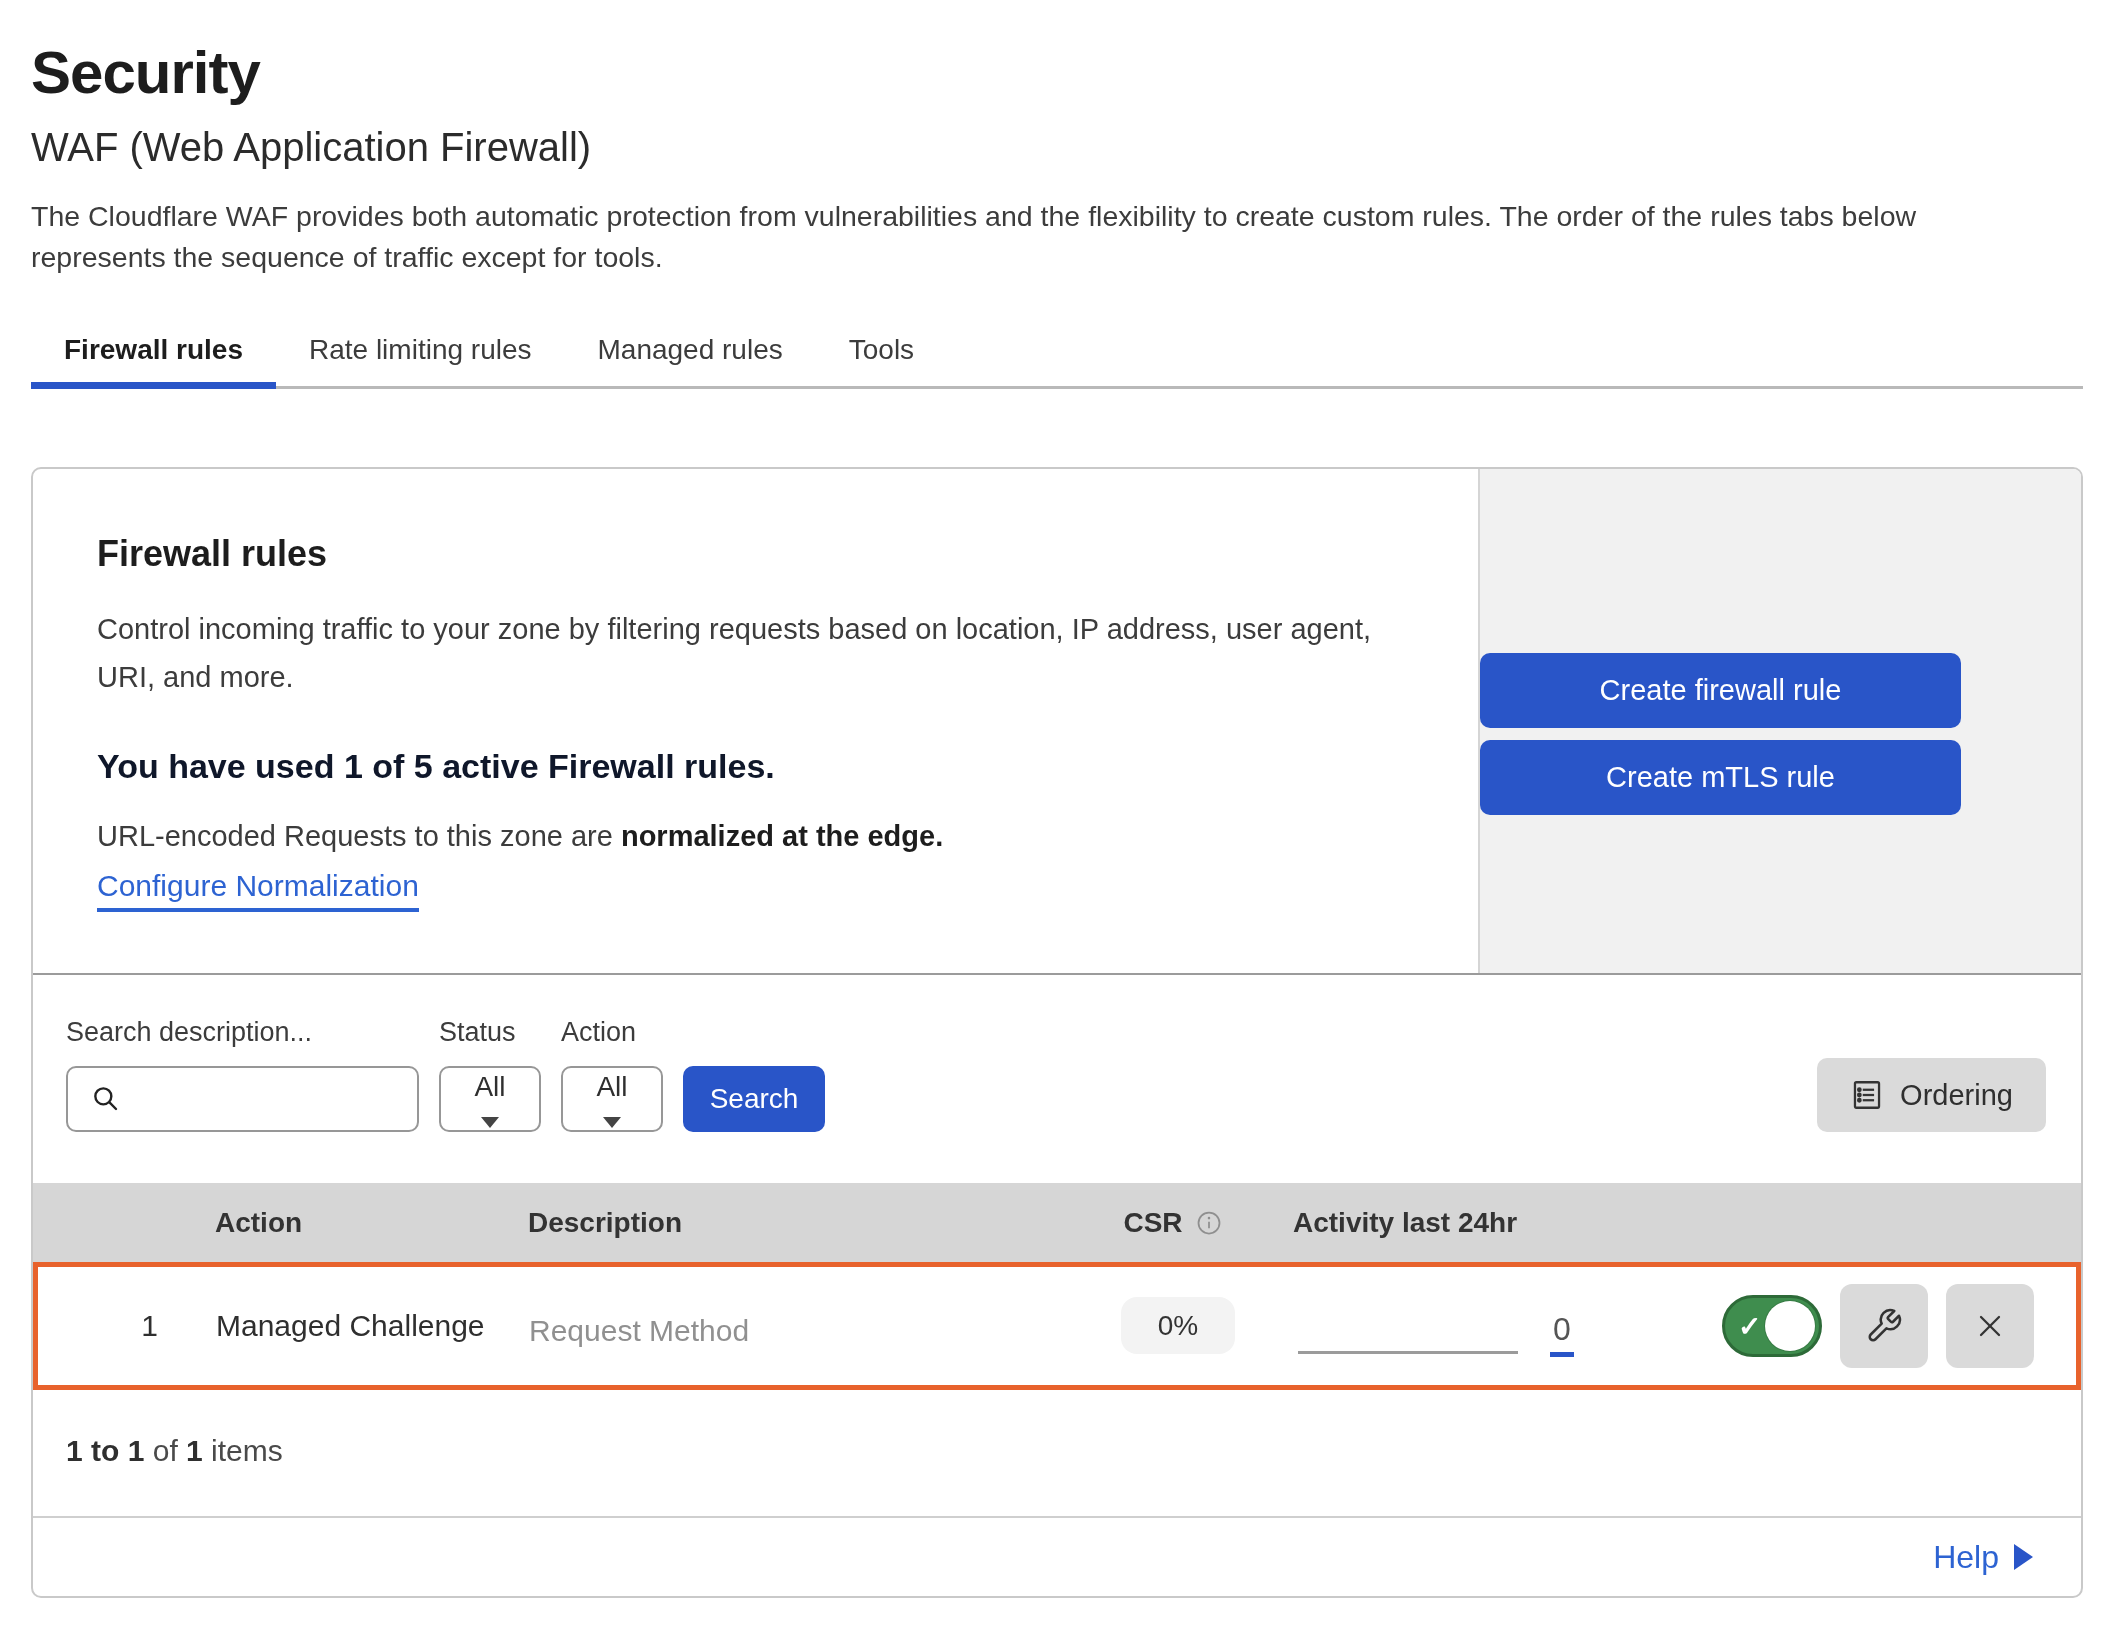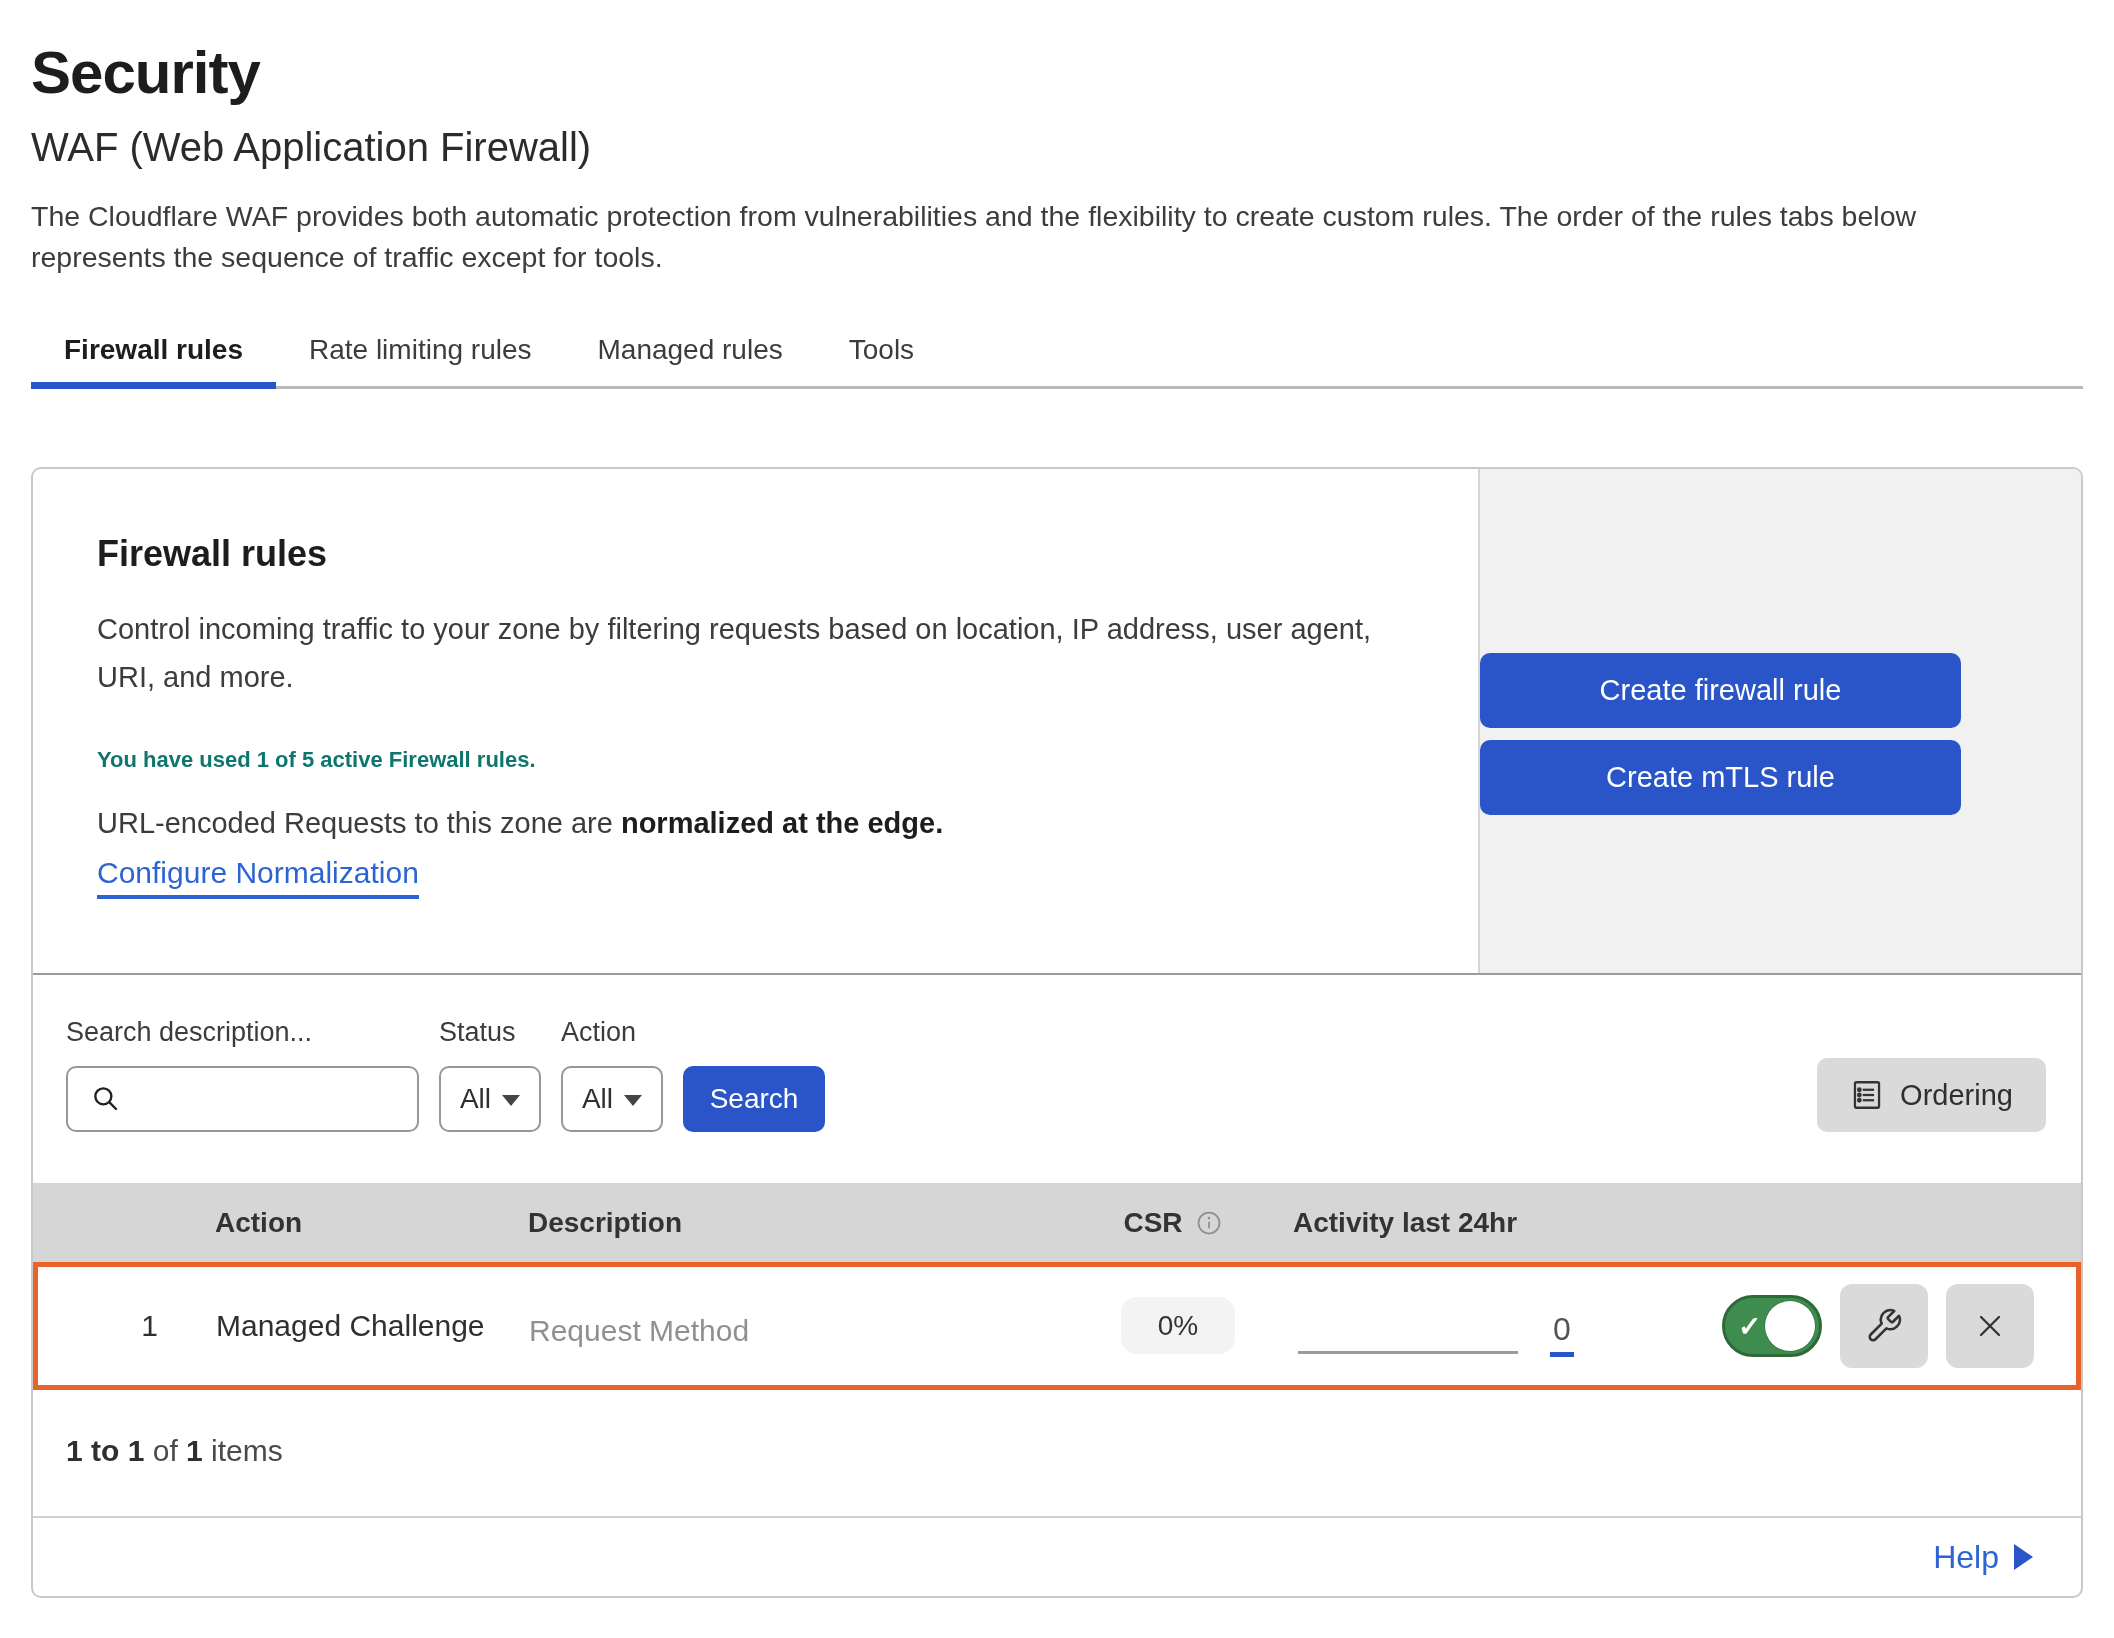--- a/index.html
+++ b/index.html
@@ -24,36 +24,36 @@
   .tab.active { font-weight: 700; color: #1d1d1d; }
   .tab.active::after { content:""; position:absolute; left:0; right:0; bottom:-3px; height:7px; background:#2955c8; }
 
   
   .card { margin-top: 78px; border: 2px solid #c9c9c9; border-radius: 10px; overflow: hidden; background: #fff; }
 
   .card-top { display: flex; border-bottom: 2px solid #9b9b9b; min-height: 506px; }
   .card-top-left { flex: 1; padding: 64px 60px 0 64px; }
   .card-top-left h3 { font-size: 36px; font-weight: 700; color: #1d1d1d; margin: 0; }
   .lead { font-size: 29px; line-height: 48px; color: #3c3c3c; margin-top: 30px; max-width: 1310px; }
-  .usage { font-size: 22px; font-weight: 700; color: #0f766e; margin-top: 46px; }
+  .usage { font-size: 34px; font-weight: 700; color: #0f172a; margin-top: 46px; }
   .norm { font-size: 29px; color: #3c3c3c; margin-top: 34px; }
   .norm .bold { font-weight: 700; color: #1d1d1d; }
   .config-link { display: inline-block; margin-top: 16px; font-size: 30px; color: #2d63d2; text-decoration: none; border-bottom: 4px solid #2d63d2; padding-bottom: 5px; cursor: pointer; }
 
   .card-top-right { width: 603px; background: #f1f1f1; border-left: 2px solid #d5d5d5; display: flex; flex-direction: column; align-items: flex-start; padding-top: 184px; }
   .btn-primary { width: 481px; height: 75px; background: #2955c8; color: #fff; font-size: 29px; font-family: inherit; border: none; border-radius: 10px; cursor: pointer; }
   .btn-primary + .btn-primary { margin-top: 12px; }
 
   
   .filters { display: flex; align-items: flex-end; padding: 42px 35px 51px 33px; }
   .fgroup { display: flex; flex-direction: column; }
   .fgroup label { font-size: 27px; color: #3c3c3c; margin-bottom: 18px; }
   .search-box { width: 353px; height: 66px; border: 2px solid #979797; border-radius: 10px; display: flex; align-items: center; padding-left: 22px; background: #fff; }
   .search-box input { border: none; outline: none; flex: 1; height: 100%; font-size: 28px; font-family: inherit; background: transparent; }
-  .dropdown { width: 102px; height: 66px; border: 2px solid #979797; border-radius: 10px; display: flex; align-items: center; justify-content: center; gap: 11px; font-size: 28px; color: #2f2f2f; cursor: pointer; background: #fff; }
+  .dropdown { width: 102px; height: 66px; border: 2px solid #979797; border-radius: 10px; display: flex; align-items: center; justify-content: center; gap: 11px; font-size: 28px; color: #2f2f2f; cursor: pointer; background: #fff; flex-direction: column; }
   .caret { width: 0; height: 0; border-left: 9px solid transparent; border-right: 9px solid transparent; border-top: 11px solid #444; margin-top: 3px; }
   .ml20 { margin-left: 20px; }
   .btn-search { width: 142px; height: 66px; margin-left: 20px; background: #2955c8; color: #fff; font-size: 28px; font-family: inherit; border: none; border-radius: 10px; cursor: pointer; }
   .btn-ordering { margin-left: auto; width: 229px; height: 74px; background: #dadada; border: none; border-radius: 10px; display: flex; align-items: center; justify-content: center; gap: 16px; font-size: 29px; color: #2f2f2f; font-family: inherit; cursor: pointer; }
 
   
   .thead, .trow { display: grid; grid-template-columns: 120px 360px 540px 240px 330px 1fr; align-items: center; }
   .thead { background: #d6d6d6; height: 79px; font-weight: 700; font-size: 28px; color: #333; }
   .th-action { padding-left: 62px; }
   .th-desc   { padding-left: 15px; }

